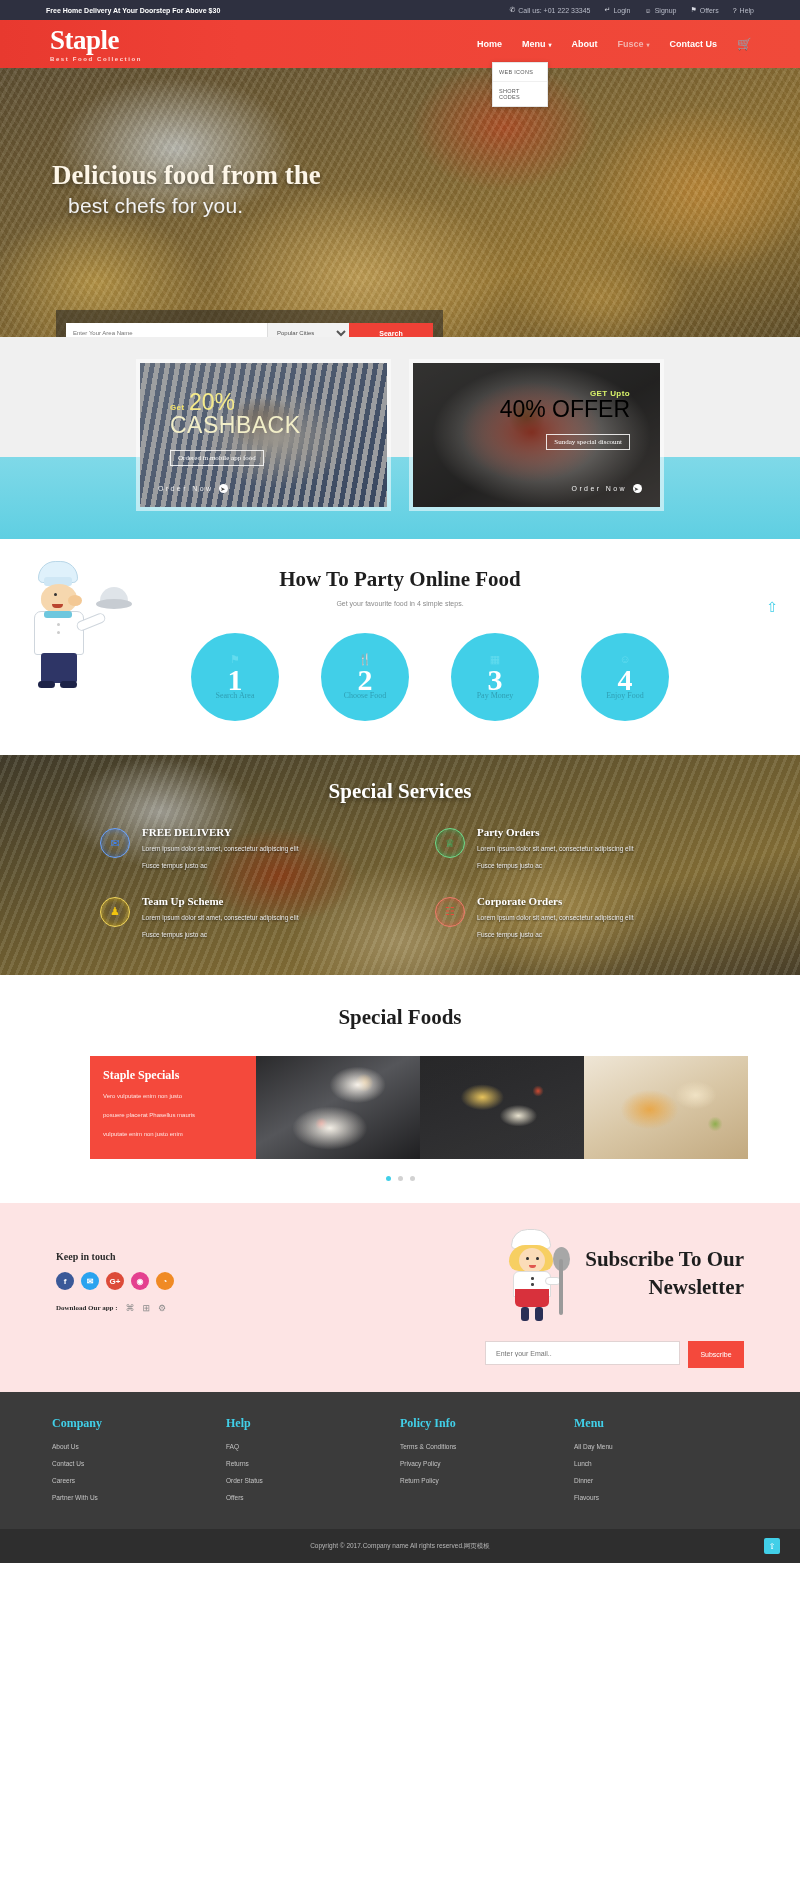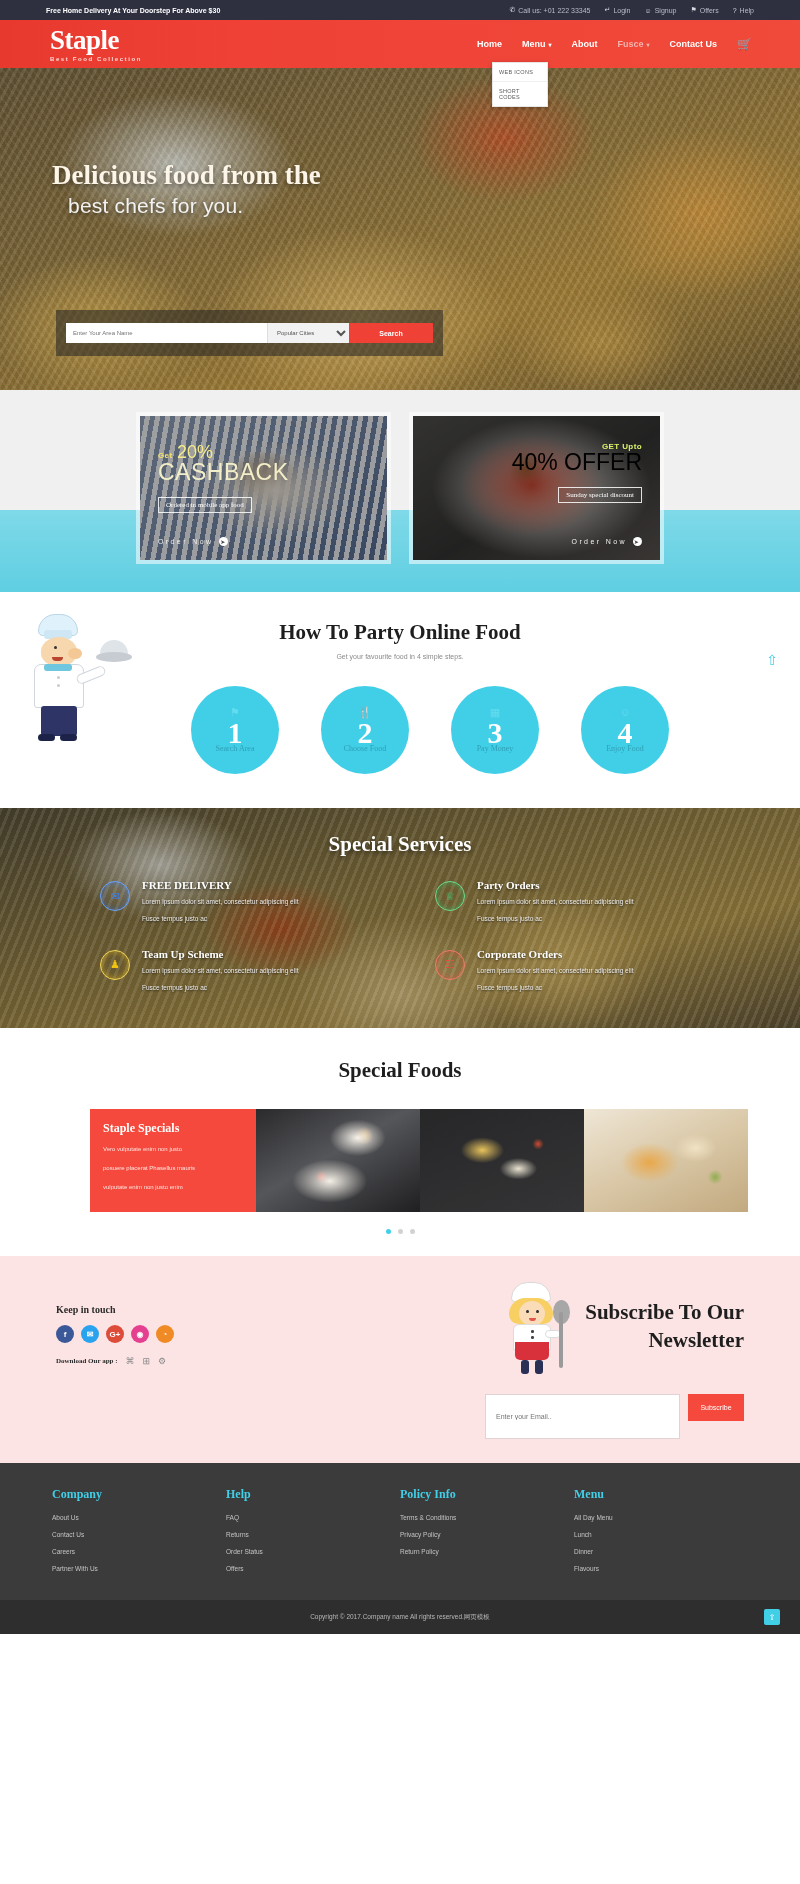--- a/index.html
+++ b/index.html
@@ -54,21 +54,21 @@
     border: 1px solid #e6e6e6;
   }
   .dropdown-item {
     font-size: 5.5px; color: #5a5a5a; padding: 6px 6px;
     letter-spacing: .3px; border-bottom: 1px solid #f0f0f0; cursor: pointer;
   }
   .dropdown-item:last-child { border-bottom: none; }
 
   
   .hero {
-    height: 322px; position: relative; overflow: hidden;
+    height: 269px; position: relative; overflow: hidden;
     background: #0f172a;
   }
   .hero-food {
     position: absolute; inset: 0;
     background:
       radial-gradient(ellipse 200px 120px at 22% 30%, #dfe3e0 0%, rgba(223,227,224,0) 60%),
       radial-gradient(ellipse 160px 110px at 63% 22%, #cf5b2e 0%, rgba(207,91,46,0) 58%),
       radial-gradient(ellipse 190px 140px at 88% 45%, #e0a243 0%, rgba(224,162,67,0) 60%),
       radial-gradient(ellipse 240px 150px at 45% 78%, #e8c069 0%, rgba(232,192,105,0) 62%),
       radial-gradient(ellipse 180px 120px at 12% 80%, #d9b255 0%, rgba(217,178,85,0) 60%),
@@ -141,25 +141,25 @@
   }
   .offer-2-bg {
     position:absolute; inset:0;
     background:
       radial-gradient(ellipse 110px 78px at 48% 48%, #c0341c 0%, rgba(192,52,28,0) 64%),
       radial-gradient(circle 26px at 46% 38%, #2f7a2a 0%, rgba(47,122,42,0) 70%),
       radial-gradient(ellipse 140px 90px at 52% 50%, #efe9e2 0%, rgba(239,233,226,0) 78%),
       linear-gradient(150deg,#3b3a38 0%,#1e1d1c 55%,#45403c 100%);
   }
   .offer-shade { position:absolute; inset:0; background: rgba(40,40,40,.42); }
-  .offer-inner { position: relative; z-index: 3; height: 100%; padding: 26px 18px 14px; }
+  .offer-inner { position: relative; z-index: 3; height: 100%; padding: 26px 30px 14px; }
   .offer-1-inner { text-align: left; }
   .offer-2-inner { text-align: right; }
   .get-lbl { font-size: 8px; font-weight: bold; color: #f3e36a; letter-spacing: .4px; }
-  .pct { font-family: "Liberation Sans", sans-serif; font-size: 18px; color: #f5ea8a; font-weight: 300; text-align: right; }
+  .pct { font-family: "Liberation Sans", sans-serif; font-size: 23px; color: #f5ea8a; font-weight: 300; text-align: right; }
   .cashback { font-size: 23px; color: #f2eec8; font-weight: 300; letter-spacing: .5px; margin-top: -4px; }
   .offer-tag {
     display: inline-block; border: 1px solid rgba(255,255,255,.85);
     color: #ffffff; font-size: 7px; padding: 3px 7px; margin-top: 11px;
     font-family: "Liberation Serif", serif;
   }
   .order-now {
     position: absolute; bottom: 14px; font-size: 7px; color: #f0f0f0;
     letter-spacing: 2.4px; display: flex; align-items: center; gap: 6px;
   }
@@ -347,21 +347,21 @@
   .c2-apron{position:absolute; left:18px; top:60px; width:34px; height:18px; background:#d8313c; border-radius:0 0 5px 5px;}
   .c2-btn1{ position:absolute; left:34px; top:48px; width:2.5px;height:2.5px;background:#444;border-radius:50%;}
   .c2-btn2{ position:absolute; left:34px; top:54px; width:2.5px;height:2.5px;background:#444;border-radius:50%;}
   .c2-leg1{ position:absolute; left:24px; top:78px; width:8px;height:14px;background:#2a2f55;border-radius:3px;}
   .c2-leg2{ position:absolute; left:38px; top:78px; width:8px;height:14px;background:#2a2f55;border-radius:3px;}
   .c2-arm { position:absolute; left:48px; top:48px; width:16px;height:8px;background:#ffffff;border:1px solid #dcdcdc;border-radius:4px;}
   .c2-spoon-h{ position:absolute; left:62px; top:30px; width:4px; height:56px; background:#9a9a9a; border-radius:2px;}
   .c2-spoon-b{ position:absolute; left:56px; top:18px; width:17px; height:24px; background:#a7a7a7; border-radius:50%;}
   .nl-form { display: flex; justify-content: flex-end; gap: 8px; margin-top: 14px; }
   .nl-input {
-    width: 195px; height: 45px; border: 1px solid #e1d3d3; background: #ffffff;
+    width: 195px; height: 24px; border: 1px solid #e1d3d3; background: #ffffff;
     font-size: 7px; color: #b0b0b0; padding: 0 10px; outline: none;
     font-family: "Liberation Sans", sans-serif;
   }
   .nl-btn {
     width: 56px; height: 27px; background: #f4493c; color: #ffffff;
     border: none; font-size: 7px; cursor: pointer;
     font-family: "Liberation Sans", sans-serif;
   }
 
   

